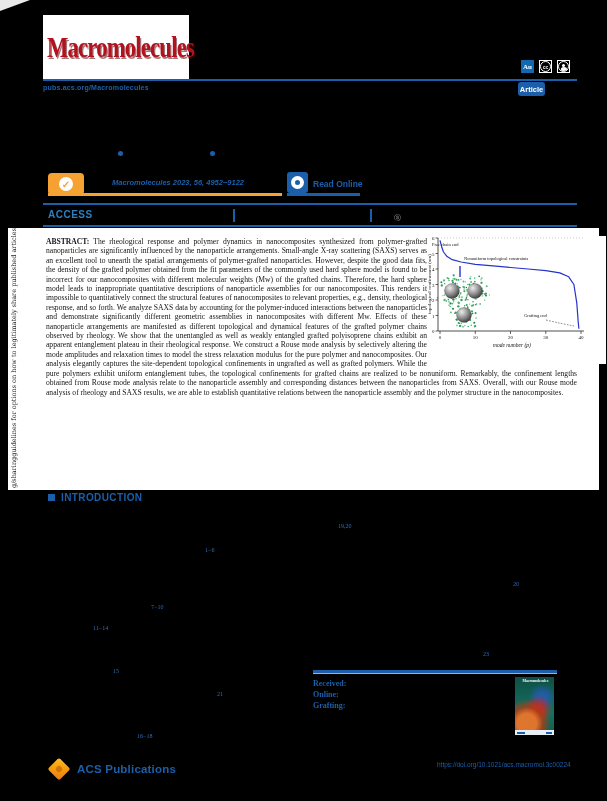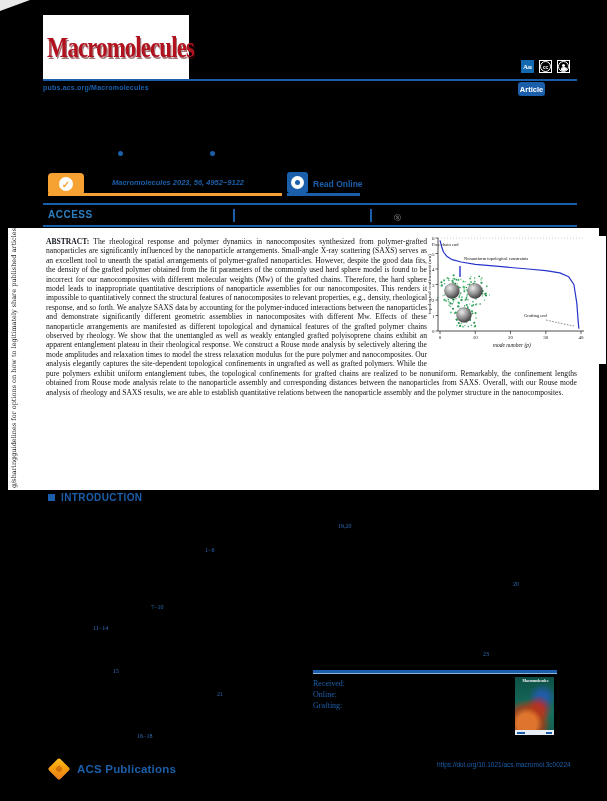--- a/index.html
+++ b/index.html
@@ -65,21 +65,21 @@
   .fig-spacer{float:right;width:150px;height:127px;}
   .toc-figure{position:absolute;left:382px;top:-1px;width:178px;height:128px;background:#fff;}
 
   
   .intro-square{left:48px;top:494px;width:7px;height:7px;background:#1b5faa;}
   .intro-heading{left:61px;top:492px;font-size:10px;font-weight:bold;color:#1b5faa;letter-spacing:.4px;}
   .cite-marker{position:absolute;font-family:"Liberation Serif",serif;font-size:6px;color:#2e6fba;}
 
   
   .dates-rule{left:313px;top:670px;width:244px;height:2.5px;background:#1b5faa;border-bottom:1px solid #8fb4dc;}
-  .date-label{font-family:"Liberation Serif",serif;font-weight:normal;font-size:8px;color:#1b5faa;left:313px;}
+  .date-label{font-family:"Liberation Serif",serif;font-weight:bold;font-size:8px;color:#1b5faa;left:313px;}
 
   
   .cover{left:515px;top:677px;width:39px;height:58px;overflow:hidden;
          background:
            radial-gradient(circle at 30% 80%, rgba(232,118,44,.95) 0 18%, rgba(179,59,20,.8) 30%, transparent 45%),
            radial-gradient(circle at 60% 55%, rgba(200,40,40,.85) 0 12%, transparent 35%),
            radial-gradient(circle at 70% 35%, rgba(40,90,200,.7) 0 10%, transparent 30%),
            linear-gradient(180deg,#0e4f46 0%,#17705f 60%,#145c4d 100%);}
   .cover-masthead{position:absolute;left:0;top:2px;width:100%;text-align:center;color:#fff;
                   font-family:"Liberation Serif",serif;font-weight:bold;font-size:6px;transform:scale(.62);

